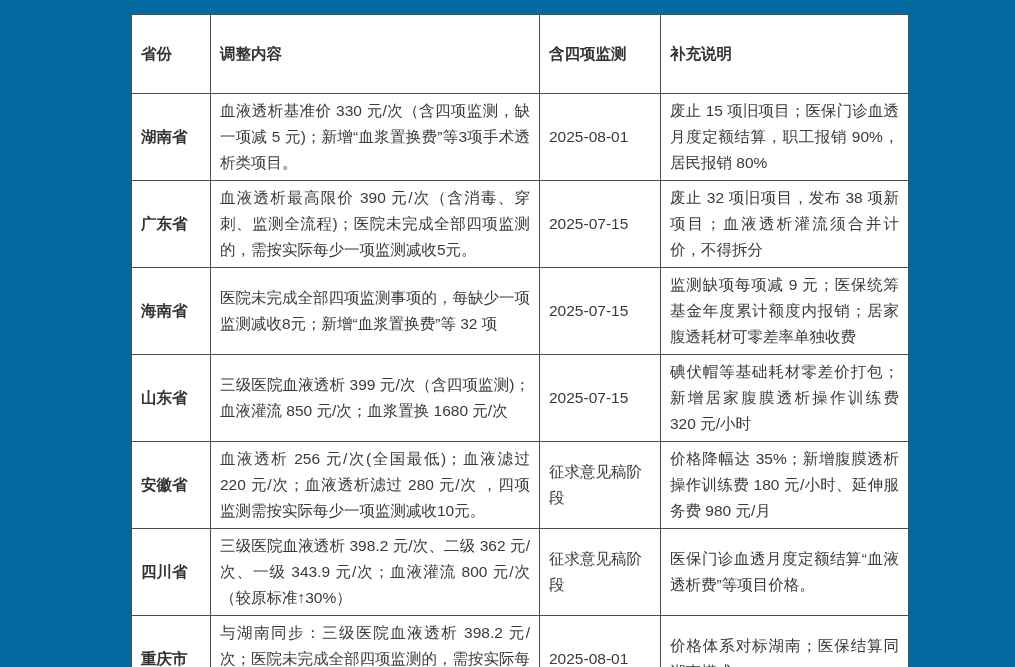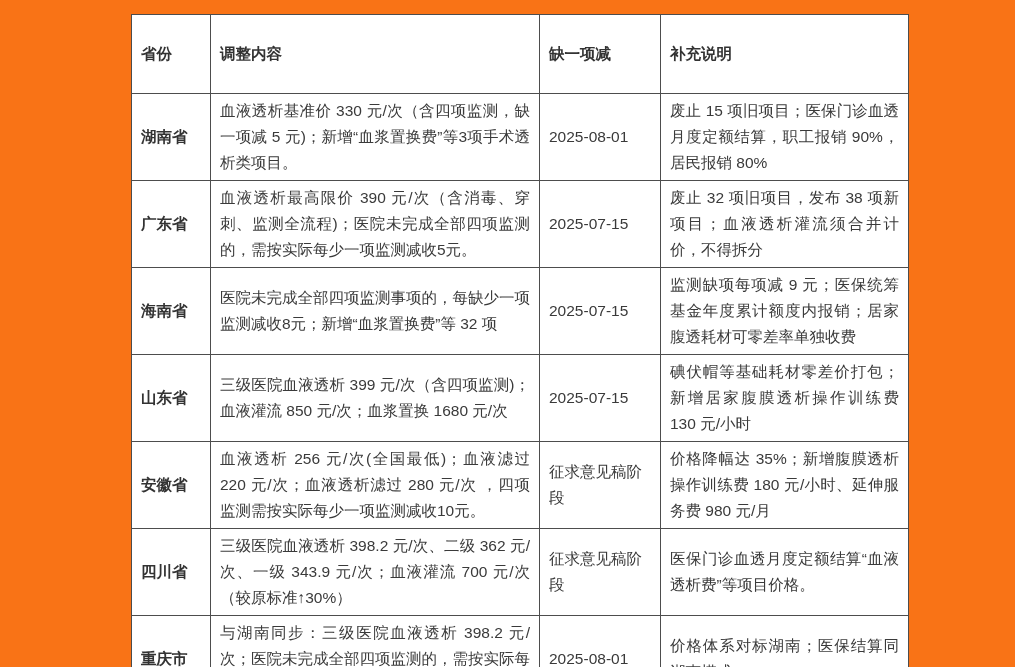--- a/index.html
+++ b/index.html
@@ -8,21 +8,21 @@
     background: #ffffff;
     width: 1015px;
     height: 667px;
     overflow: hidden;
     font-family: "Liberation Sans", "DejaVu Sans", sans-serif;
   }
   .page {
     position: relative;
     width: 1015px;
     height: 667px;
-    background: #f97316;
+    background: #0369a1;
     text-decoration: underline;
   }
   table.pricing {
     position: absolute;
     left: 131px;
     top: 14px;
     width: 777px;
     border-collapse: collapse;
     table-layout: fixed;
     color: #3a3a3a;
@@ -75,21 +75,21 @@
     <colgroup>
       <col class="c-province">
       <col class="c-adjust">
       <col class="c-time">
       <col class="c-notes">
     </colgroup>
     <thead>
       <tr class="r-head">
         <th>省份</th>
         <th>调整内容</th>
-        <th>缺一项减</th>
+        <th>含四项监测</th>
         <th>补充说明</th>
       </tr>
     </thead>
     <tbody>
       <tr class="r-0">
         <td class="province">湖南省</td>
         <td class="adjust">血液透析基准价 330 元/次（含四项监测，缺一项减 5 元)；新增“血浆置换费”等3项手术透析类项目。</td>
         <td class="time">2025-08-01</td>
         <td class="notes">废止 15 项旧项目；医保门诊血透月度定额结算，职工报销 90%，居民报销 80%</td>
       </tr>
@@ -102,31 +102,31 @@
       <tr class="r-2">
         <td class="province">海南省</td>
         <td class="adjust">医院未完成全部四项监测事项的，每缺少一项监测减收8元；新增“血浆置换费”等 32 项</td>
         <td class="time">2025-07-15</td>
         <td class="notes">监测缺项每项减 9 元；医保统筹基金年度累计额度内报销；居家腹透耗材可零差率单独收费</td>
       </tr>
       <tr class="r-3">
         <td class="province">山东省</td>
         <td class="adjust">三级医院血液透析 399 元/次（含四项监测)；血液灌流 850 元/次；血浆置换 1680 元/次</td>
         <td class="time">2025-07-15</td>
-        <td class="notes">碘伏帽等基础耗材零差价打包；新增居家腹膜透析操作训练费 130 元/小时</td>
+        <td class="notes">碘伏帽等基础耗材零差价打包；新增居家腹膜透析操作训练费 320 元/小时</td>
       </tr>
       <tr class="r-4">
         <td class="province">安徽省</td>
         <td class="adjust">血液透析 256 元/次(全国最低)；血液滤过 220 元/次；血液透析滤过 280 元/次 ，四项监测需按实际每少一项监测减收10元。</td>
         <td class="time">征求意见稿阶段</td>
         <td class="notes">价格降幅达 35%；新增腹膜透析操作训练费 180 元/小时、延伸服务费 980 元/月</td>
       </tr>
       <tr class="r-5">
         <td class="province">四川省</td>
-        <td class="adjust">三级医院血液透析 398.2 元/次、二级 362 元/次、一级 343.9 元/次；血液灌流 700 元/次（较原标准↑30%）</td>
+        <td class="adjust">三级医院血液透析 398.2 元/次、二级 362 元/次、一级 343.9 元/次；血液灌流 800 元/次（较原标准↑30%）</td>
         <td class="time">征求意见稿阶段</td>
         <td class="notes">医保门诊血透月度定额结算“血液透析费”等项目价格。</td>
       </tr>
       <tr class="r-6">
         <td class="province">重庆市</td>
         <td class="adjust">与湖南同步：三级医院血液透析 398.2 元/次；医院未完成全部四项监测的，需按实际每少一项监测减收8元（减收按比例浮动）。</td>
         <td class="time">2025-08-01</td>
         <td class="notes">价格体系对标湖南；医保结算同湖南模式</td>
       </tr>
     </tbody>

